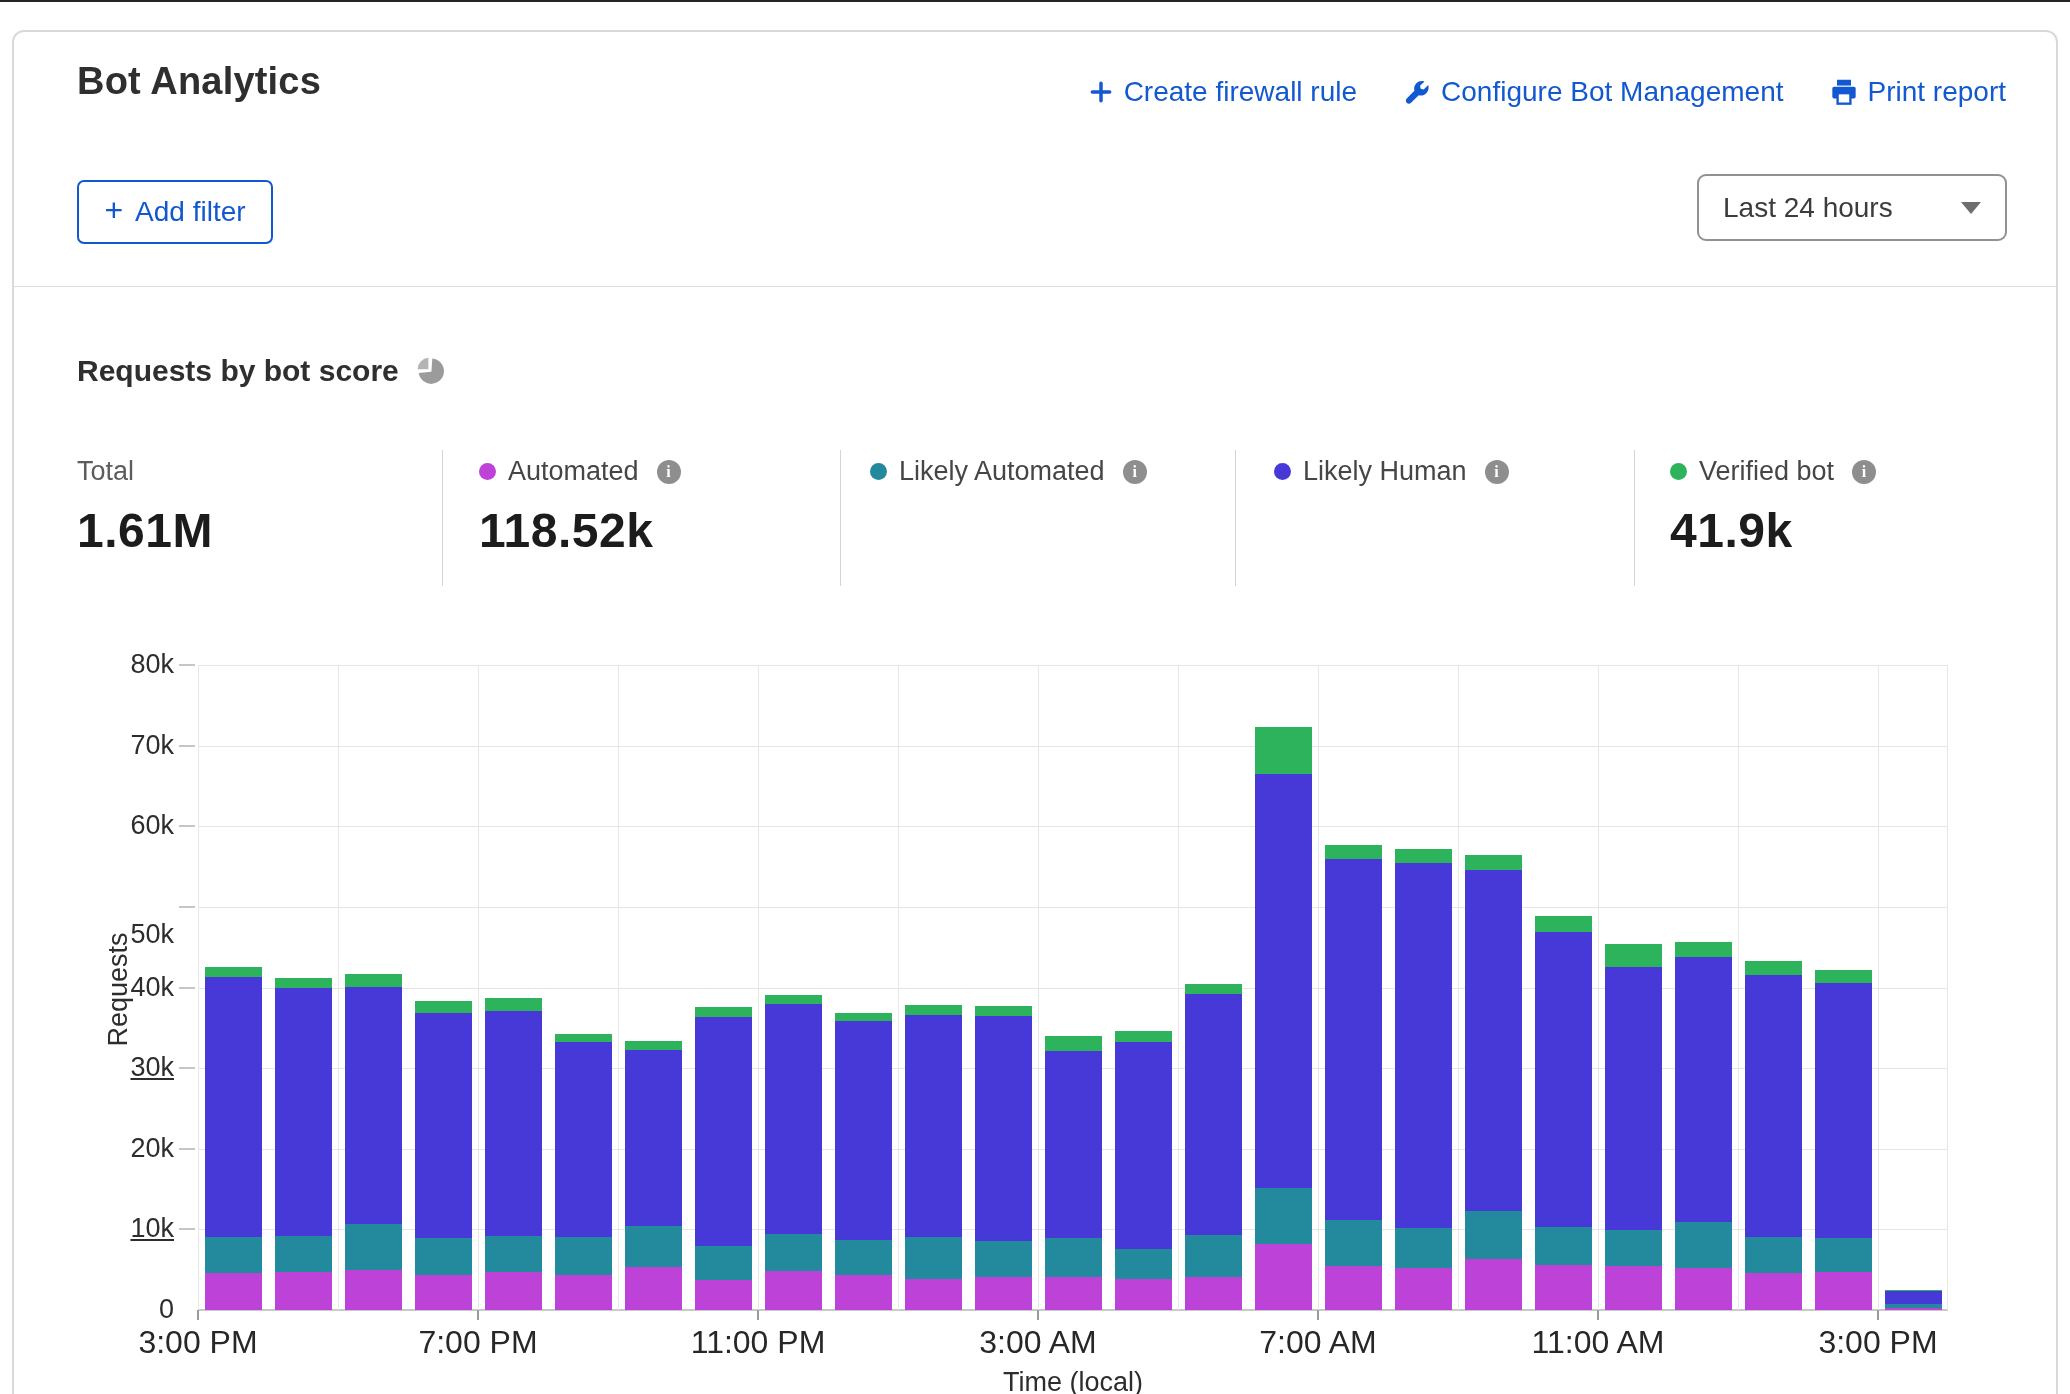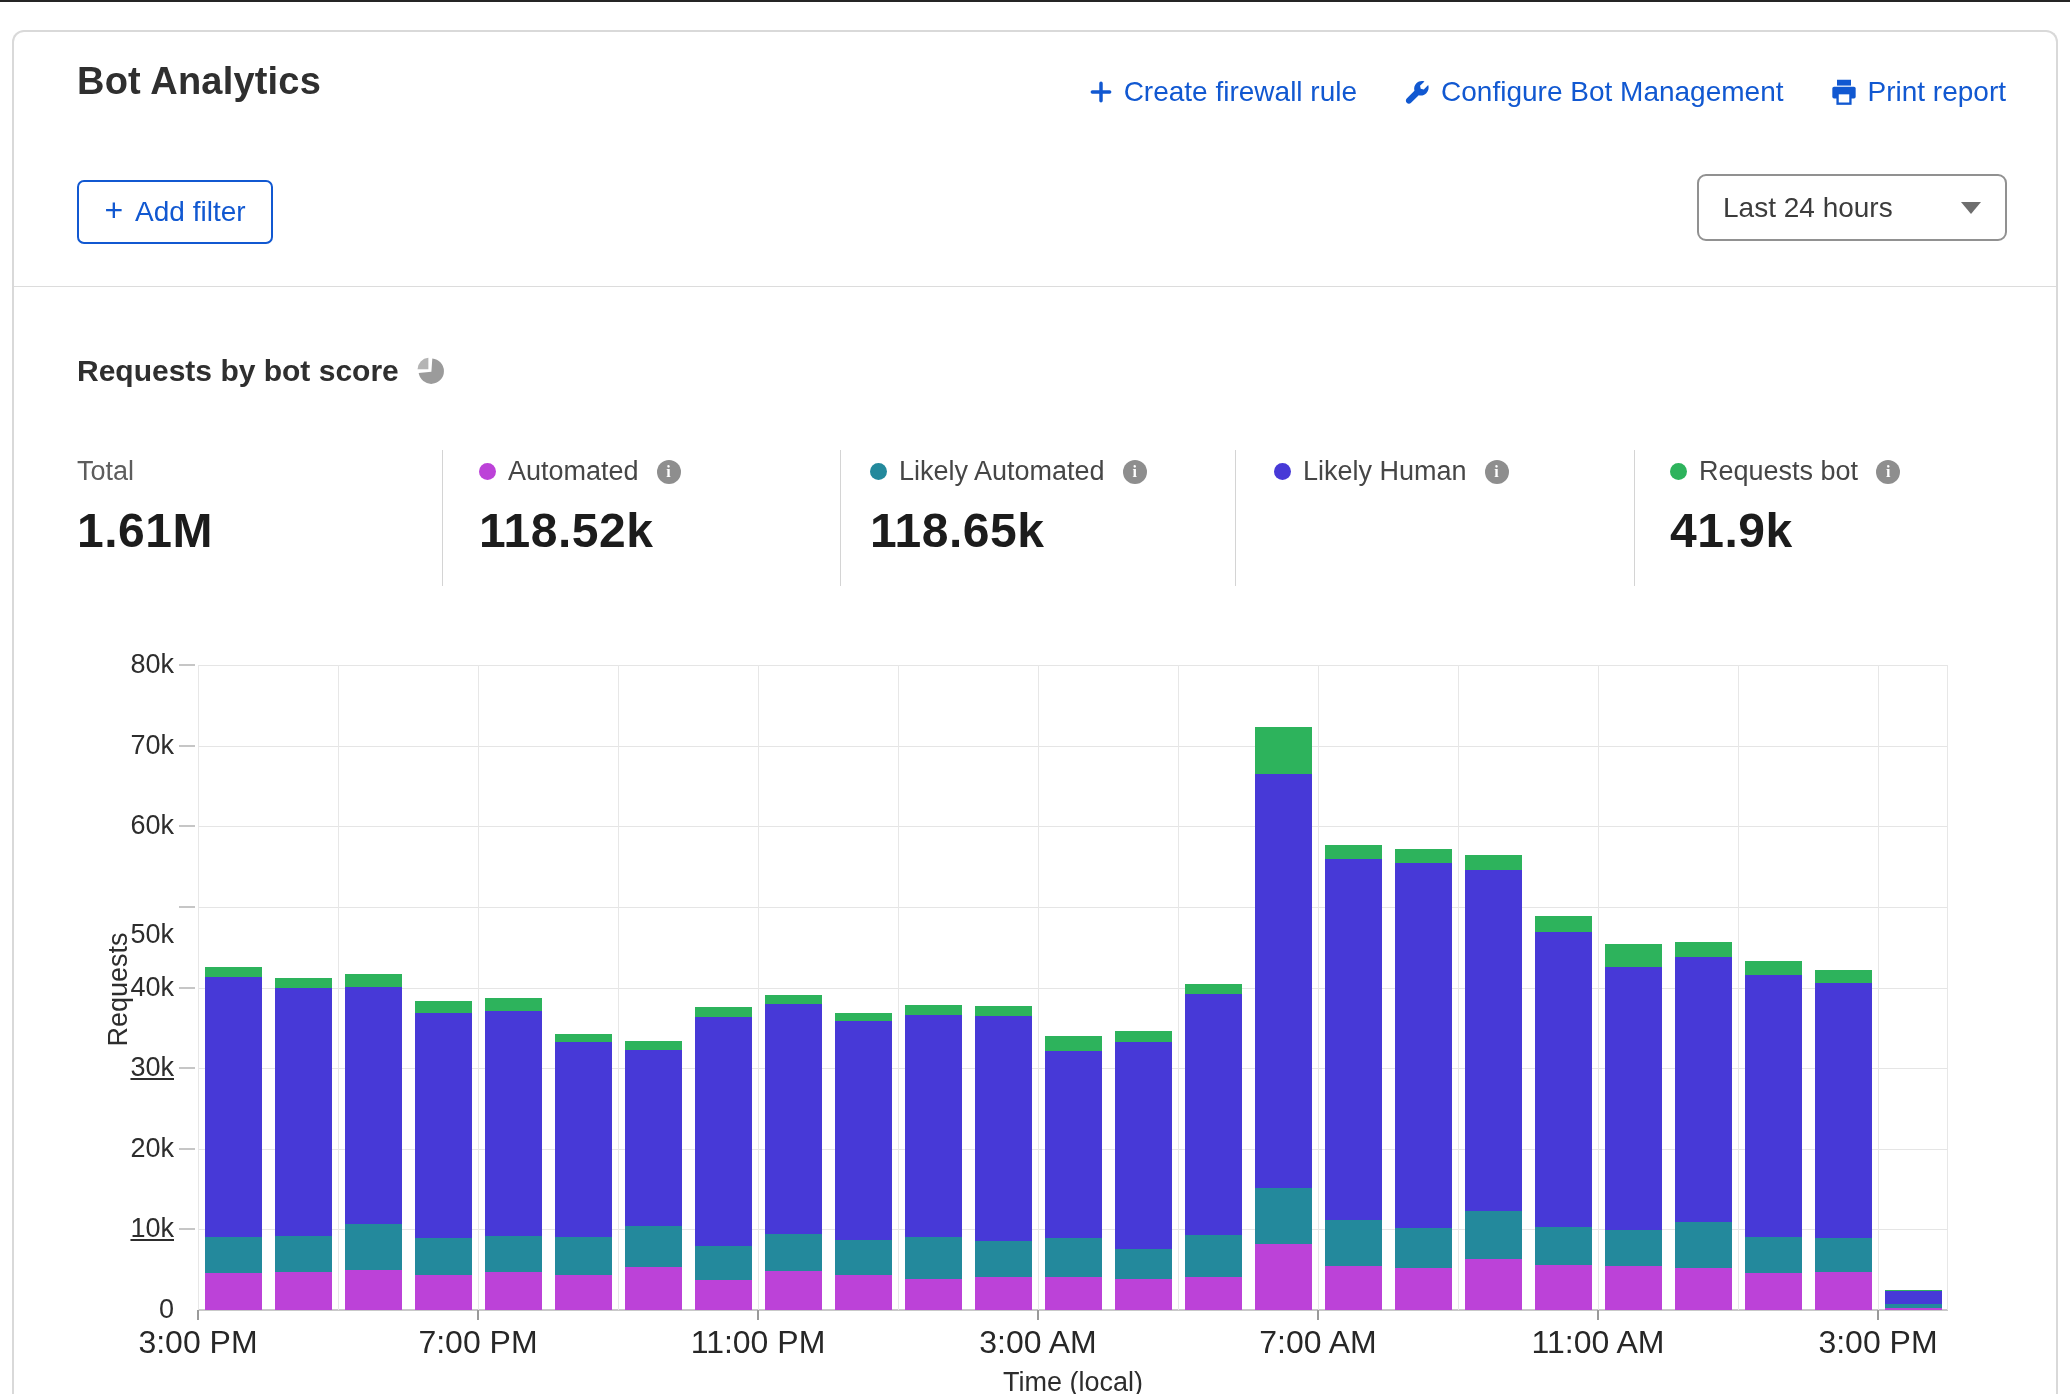--- a/index.html
+++ b/index.html
@@ -129,35 +129,34 @@
     </div>
     <div class="val">118.52k</div>
   </div>
   <div class="vdiv" style="left:826px"></div>
   <div class="stat" style="left:856px">
     <div class="label-row">
       <span class="dot" style="background: rgb(35, 137, 156);"></span>
       <span class="lbl">Likely Automated</span>
       <span class="info">i</span>
     </div>
-    <div class="val">118.65k</div>
   </div>
   <div class="vdiv" style="left:1221px"></div>
   <div class="stat" style="left:1260px">
     <div class="label-row">
       <span class="dot" style="background: rgb(71, 57, 215);"></span>
       <span class="lbl">Likely Human</span>
       <span class="info">i</span>
     </div>
   </div>
   <div class="vdiv" style="left:1620px"></div>
   <div class="stat" style="left:1656px">
     <div class="label-row">
       <span class="dot" style="background: rgb(45, 179, 92);"></span>
-      <span class="lbl">Requests bot</span>
+      <span class="lbl">Verified bot</span>
       <span class="info">i</span>
     </div>
     <div class="val">41.9k</div>
   </div>
 
   <div class="chart-area" id="plot">
     <div class="y-title">Requests</div>
     <div class="x-title">Time (local)</div>
     <div class="baseline"></div>
   <div class="ytick-lbl" style="top: 629px;">0</div>

